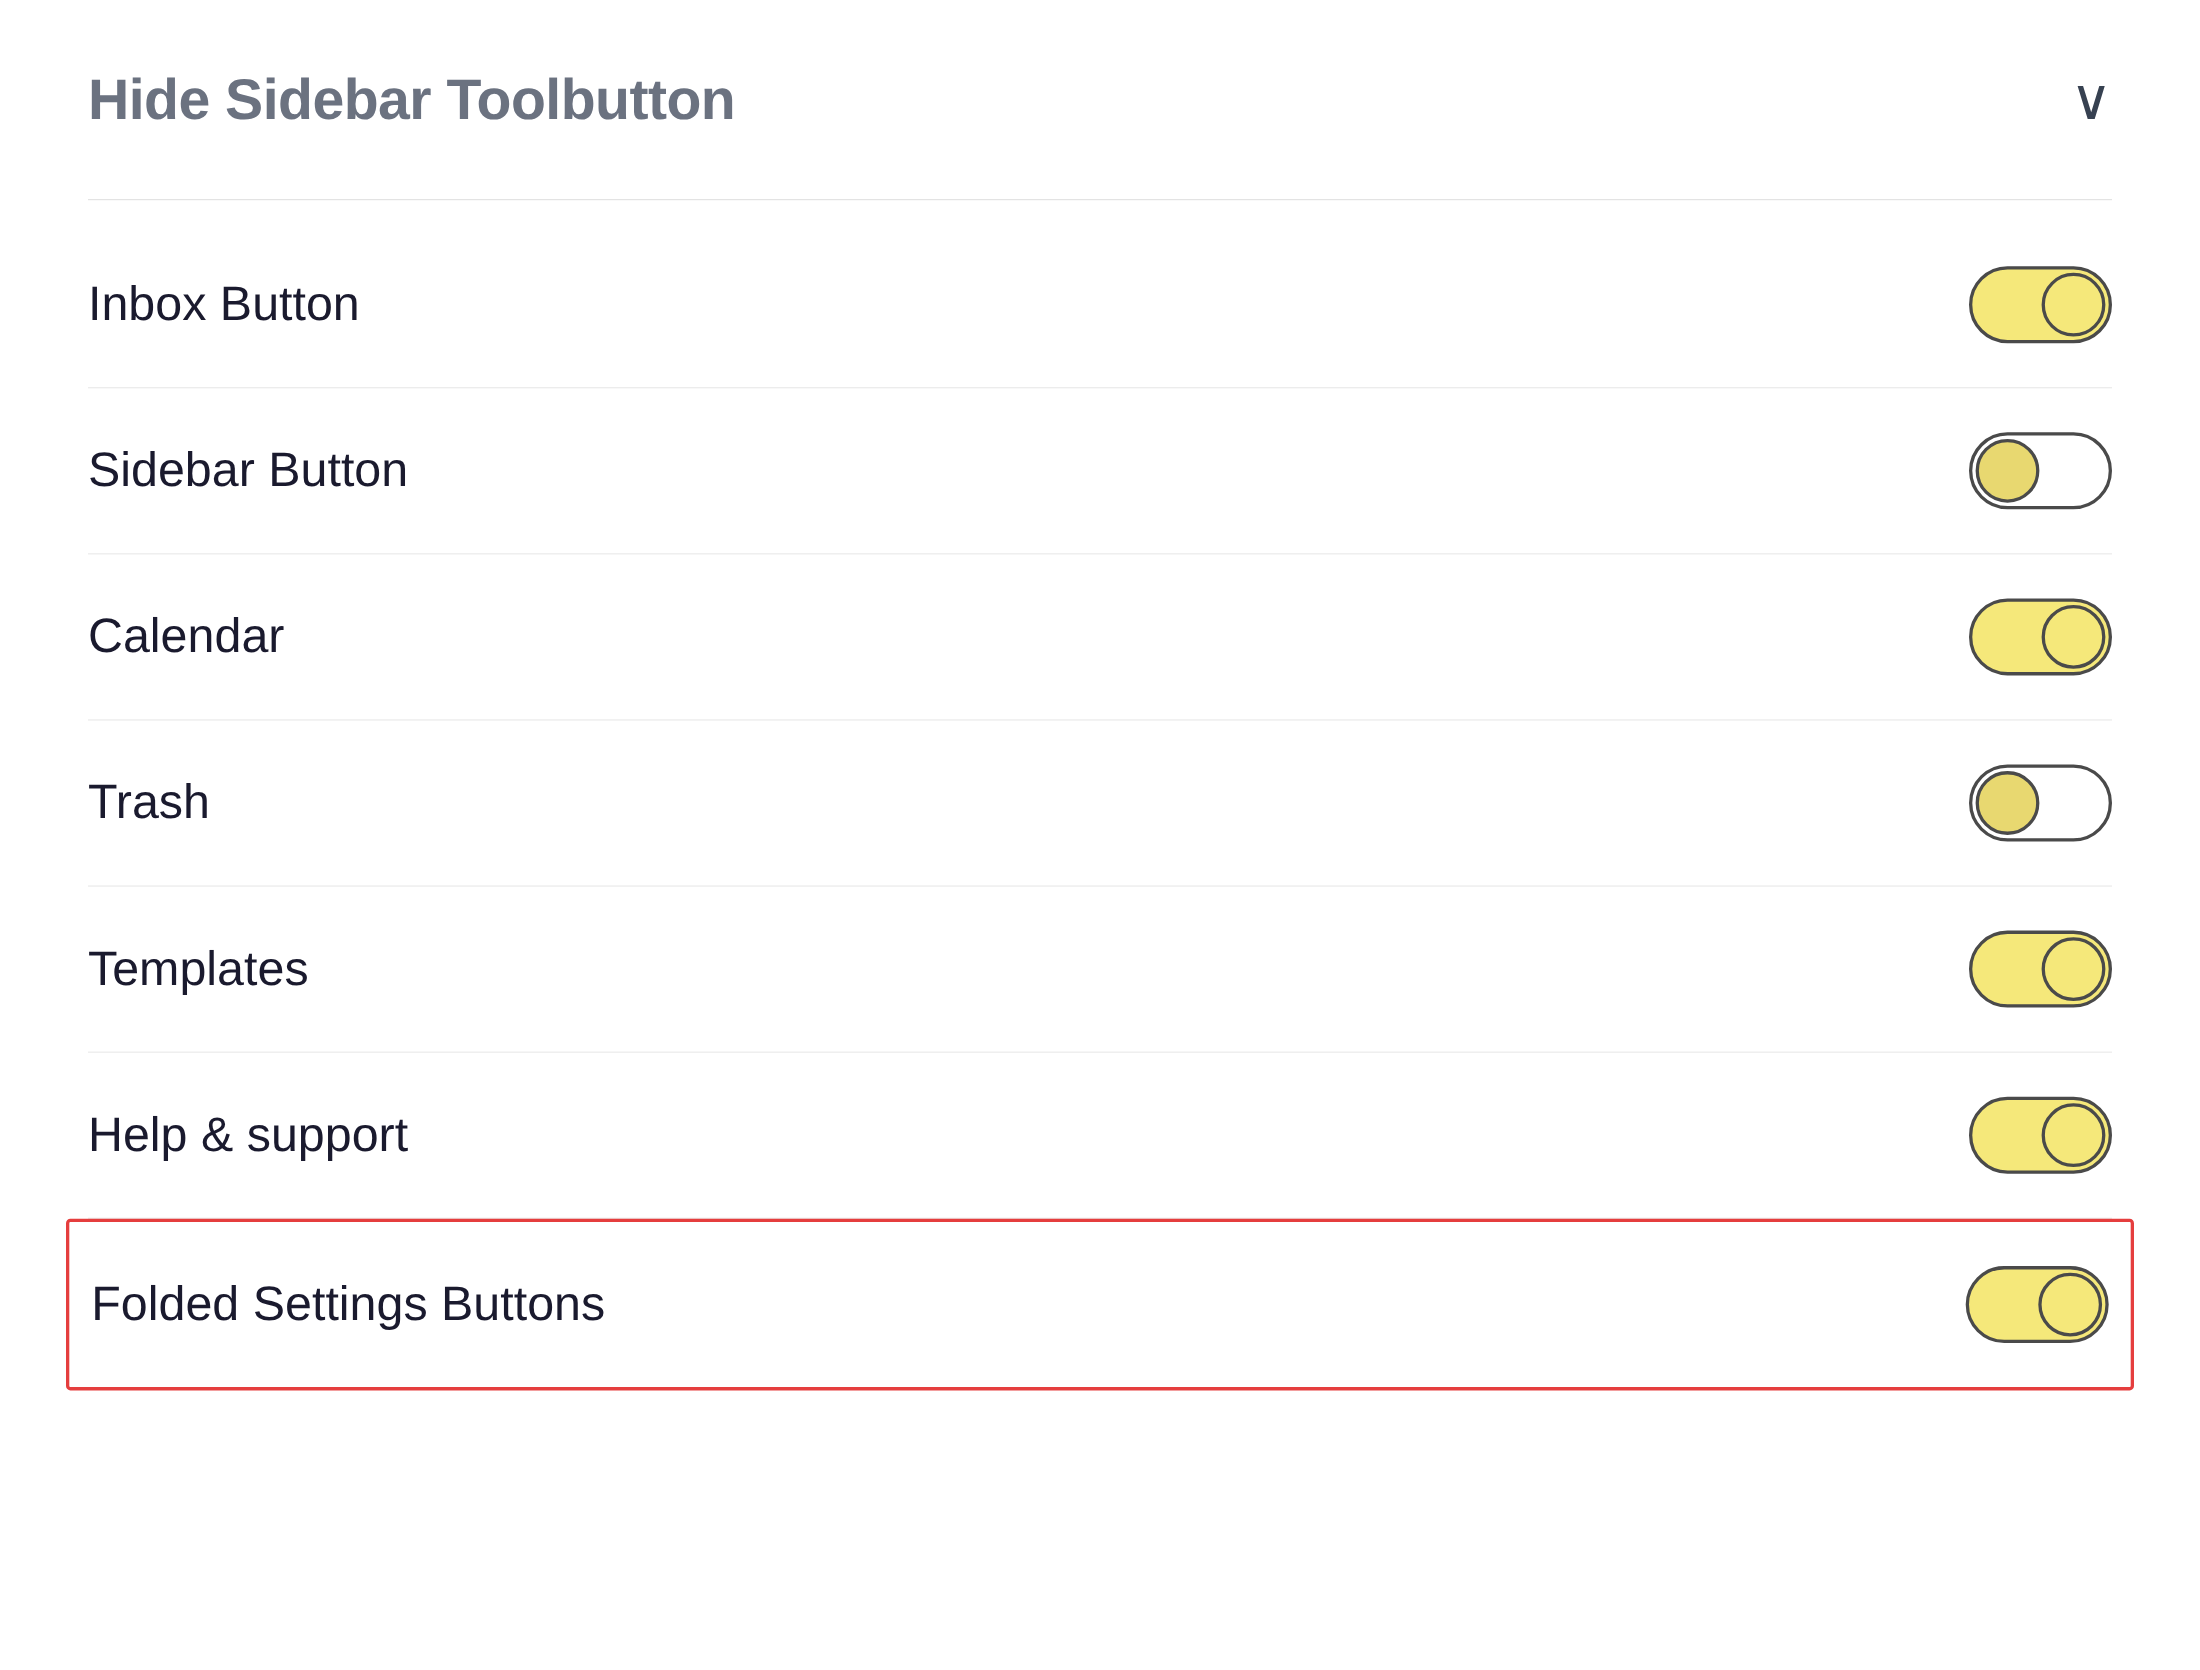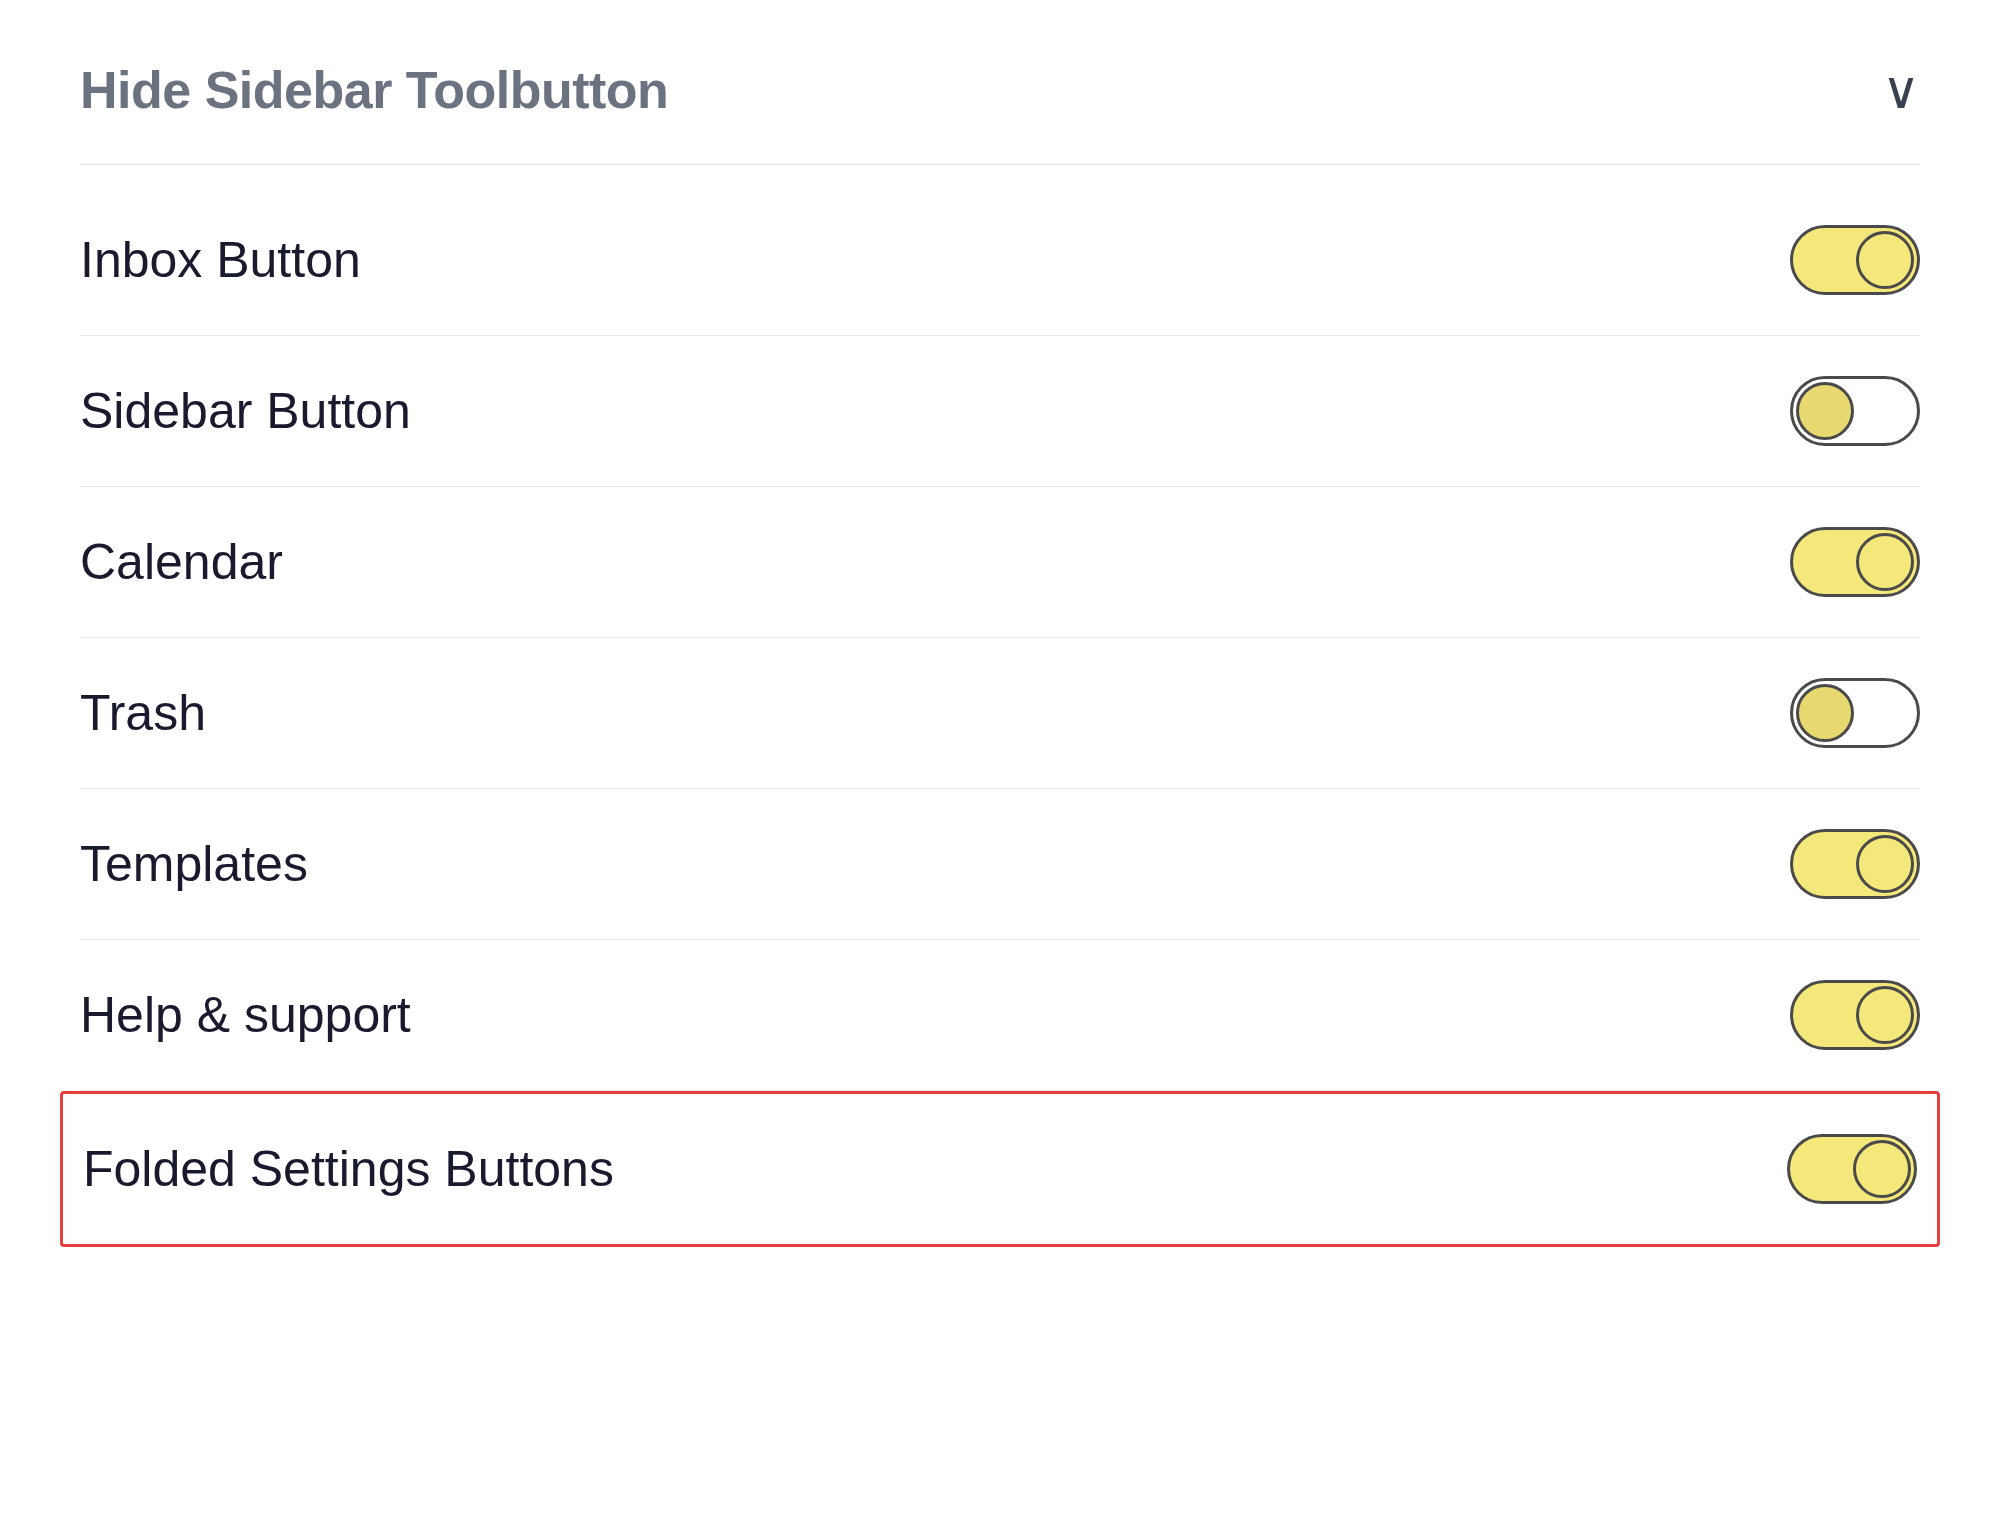--- a/index.html
+++ b/index.html
@@ -21,21 +21,21 @@
 
     .settings-panel {
       width: 100%;
       max-width: 1840px;
     }
 
     .section-header {
       display: flex;
       align-items: center;
       justify-content: space-between;
-      padding-bottom: 44px;
+      padding-bottom: 60px;
       border-bottom: 1px solid #e0e0e0;
       margin-bottom: 20px;
     }
 
     .section-title {
       font-size: 52px;
       font-weight: 700;
       color: #6b7280;
       letter-spacing: -0.5px;
     }
@@ -55,21 +55,21 @@
     }
 
     .setting-row.highlighted {
       border: 3px solid #e53e3e;
       border-radius: 4px;
       padding: 40px 20px;
       margin: 0 -20px;
     }
 
     .setting-label {
-      font-size: 50px;
+      font-size: 44px;
       color: #1a1a2e;
       font-weight: 400;
     }
 
     
     .toggle {
       position: relative;
       width: 130px;
       height: 70px;
       cursor: pointer;

